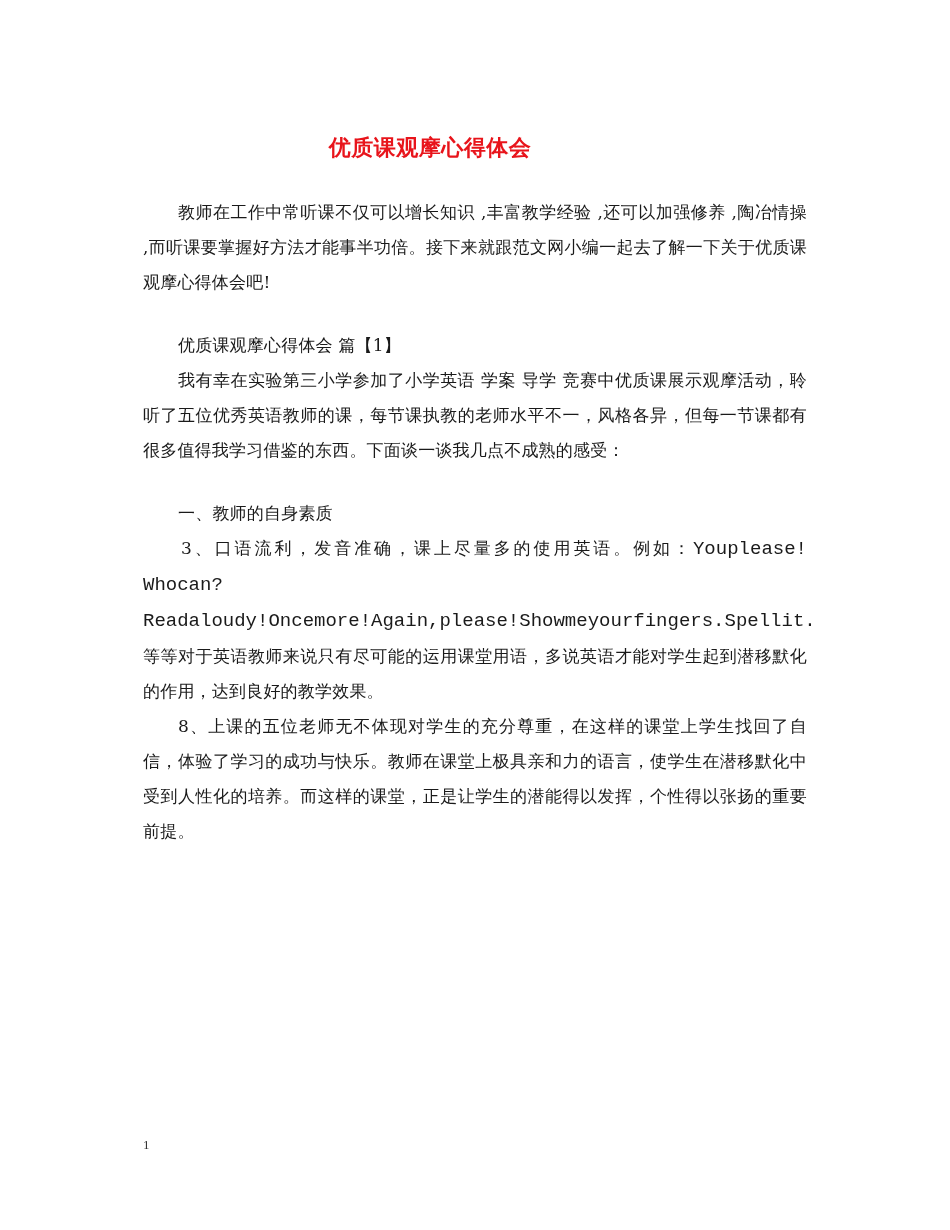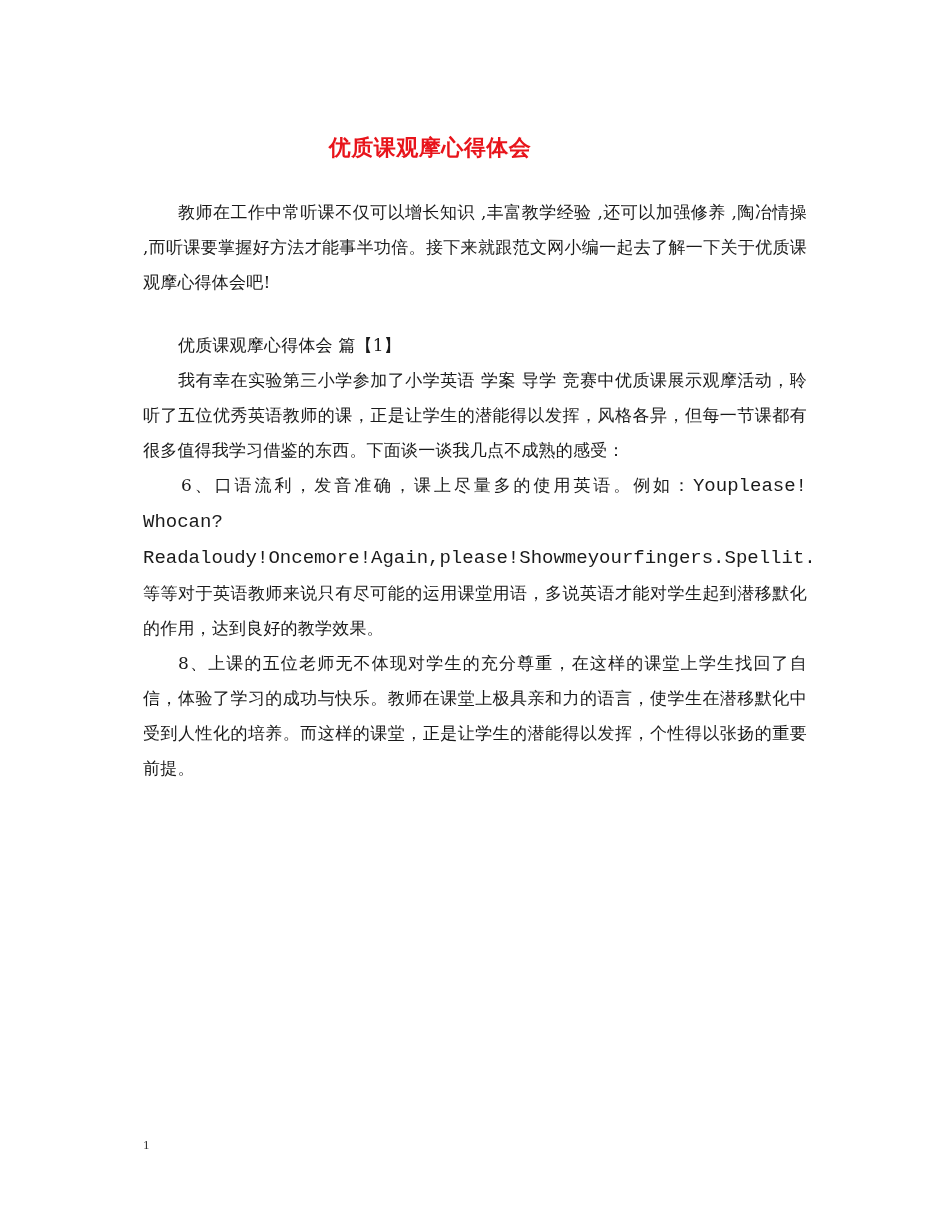--- a/index.html
+++ b/index.html
@@ -79,25 +79,26 @@
 <div class="page">
 
   <h1 class="title" style="color: rgb(232, 20, 27);">优质课观摩心得体会</h1>
 
   <div class="body" style="color: rgb(26, 26, 26);">
 
     <p class="para indent">教师在工作中常听课不仅可以增长知识 ,丰富教学经验 ,还可以加强修养 ,陶冶情操 ,而听课要掌握好方法才能事半功倍。接下来就跟范文网小编一起去了解一下关于优质课观摩心得体会吧!</p>
 
     <p class="para heading">优质课观摩心得体会 篇【1】</p>
 
-    <p class="para indent">我有幸在实验第三小学参加了小学英语 学案 导学 竞赛中优质课展示观摩活动，聆听了五位优秀英语教师的课，正是让学生的潜能得以发挥，风格各异，但每一节课都有很多值得我学习借鉴的东西。下面谈一谈我几点不成熟的感受：</p>
+    <p class="para indent">我有幸在实验第三小学参加了小学英语 学案 导学 竞赛中优质课展示观摩活动，聆听了五位优秀英语教师的课，每节课执教的老师水平不一，风格各异，但每一节课都有很多值得我学习借鉴的东西。下面谈一谈我几点不成熟的感受：</p>
+
+    <p class="para heading">一、教师的自身素质</p>
 
 
-
-    <p class="para indent-num"><span>6、口语流利，发音准确，课上尽量多的使用英语。例如：</span><span class="mono-run">Youplease! Whocan?Readaloudy!Oncemore!Again,please!Showmeyourfingers.Spellit.</span><span>等等对于英语教师来说只有尽可能的运用课堂用语，多说英语才能对学生起到潜移默化的作用，达到良好的教学效果。</span></p>
+    <p class="para indent-num"><span>3、口语流利，发音准确，课上尽量多的使用英语。例如：</span><span class="mono-run">Youplease! Whocan?Readaloudy!Oncemore!Again,please!Showmeyourfingers.Spellit.</span><span>等等对于英语教师来说只有尽可能的运用课堂用语，多说英语才能对学生起到潜移默化的作用，达到良好的教学效果。</span></p>
 
     <p class="para indent">8、上课的五位老师无不体现对学生的充分尊重，在这样的课堂上学生找回了自信，体验了学习的成功与快乐。教师在课堂上极具亲和力的语言，使学生在潜移默化中受到人性化的培养。而这样的课堂，正是让学生的潜能得以发挥，个性得以张扬的重要前提。</p>
 
 
 
   </div>
 
   <div class="page-number">1</div>
 
 </div>

